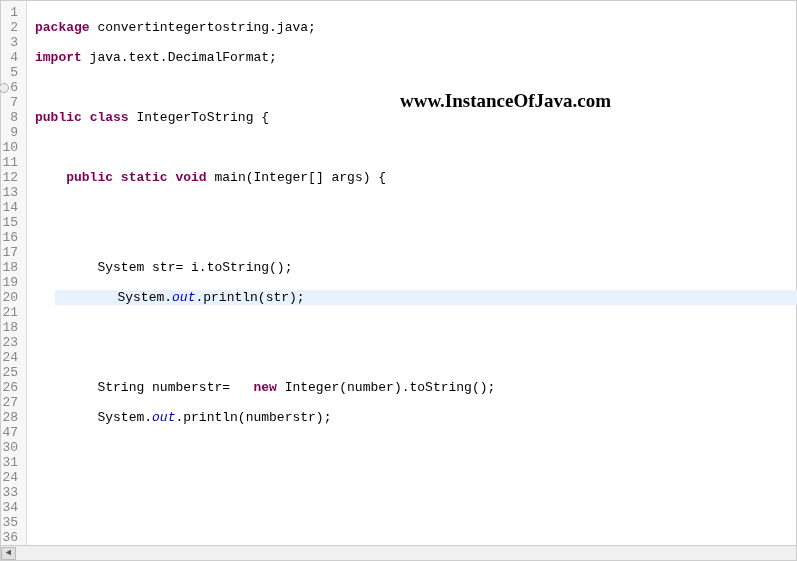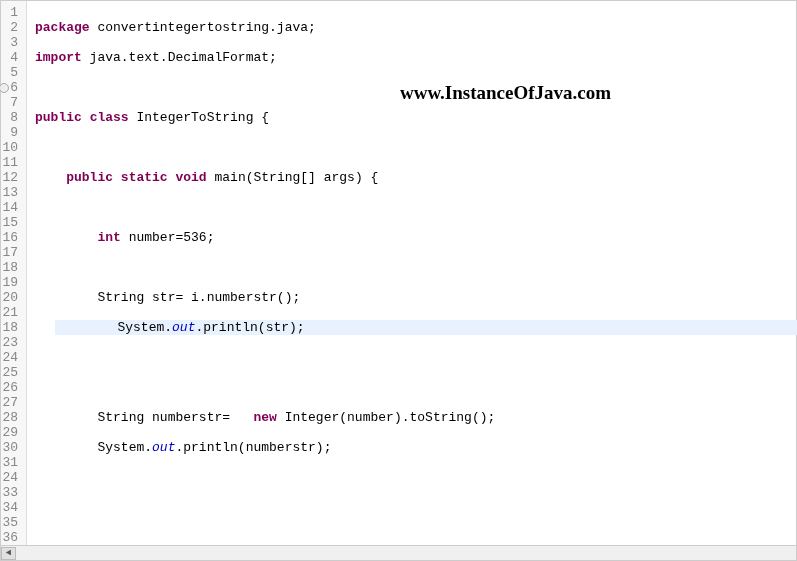--- a/index.html
+++ b/index.html
@@ -61,21 +61,21 @@
     background: #e8f2fe;
     display: block;
     width: 100%;
     margin-left: 20px;
   }
   .kw { color: #7f0055; font-weight: bold; }
   .field { color: #0000c0; font-style: italic; }
   .method-i { font-style: italic; }
   .watermark {
     position: absolute;
-    top: 82px;
+    top: 90px;
     left: 400px;
     font-family: "Times New Roman", serif;
     font-size: 19px;
     font-weight: bold;
     color: #000;
     z-index: 10;
   }
   .hscroll {
     height: 15px;
     background: #f0f0f0;
@@ -125,41 +125,40 @@
     <div>19</div>
     <div>20</div>
     <div>21</div>
     <div>18</div>
     <div>23</div>
     <div>24</div>
     <div>25</div>
     <div>26</div>
     <div>27</div>
     <div>28</div>
-    <div>29</div>
+    <div>47</div>
     <div>30</div>
     <div>31</div>
     <div>24</div>
     <div>33</div>
     <div>34</div>
     <div>35</div>
     <div>36</div>
   </div>
 
   <div class="code">
 <div class="line"><span class="kw">package</span><span> convertintegertostring.java;</span></div>
 <div class="line"><span class="kw">import</span><span> java.text.DecimalFormat;</span></div>
 <div class="line"></div>
 <div class="line"><span class="kw">public</span> <span class="kw">class</span><span> IntegerToString {</span></div>
 <div class="line"></div>
-<div class="line">    <span class="kw">public</span> <span class="kw">static</span> <span class="kw">void</span><span> main(String[] args) {</span></div>
+<div class="line">    <span class="kw">public</span> <span class="kw">static</span> <span class="kw">void</span><span> main(Integer[] args) {</span></div>
 <div class="line"></div>
-<div class="line">        <span class="kw">int</span><span> number=536;</span></div>
 <div class="line"></div>
-<div class="line">        <span>String str= i.numberstr();</span></div>
+<div class="line">        <span>System str= i.toString();</span></div>
 <div class="line highlight">        <span>System.</span><span class="field">out</span><span>.println(str);</span></div>
 <div class="line"></div>
 <div class="line"></div>
 <div class="line">        <span>String numberstr=   </span><span class="kw">new</span><span> Integer(number).toString();</span></div>
 <div class="line">        <span>System.</span><span class="field">out</span><span>.println(numberstr);</span></div>
 <div class="line"></div>
 
 
 
 

